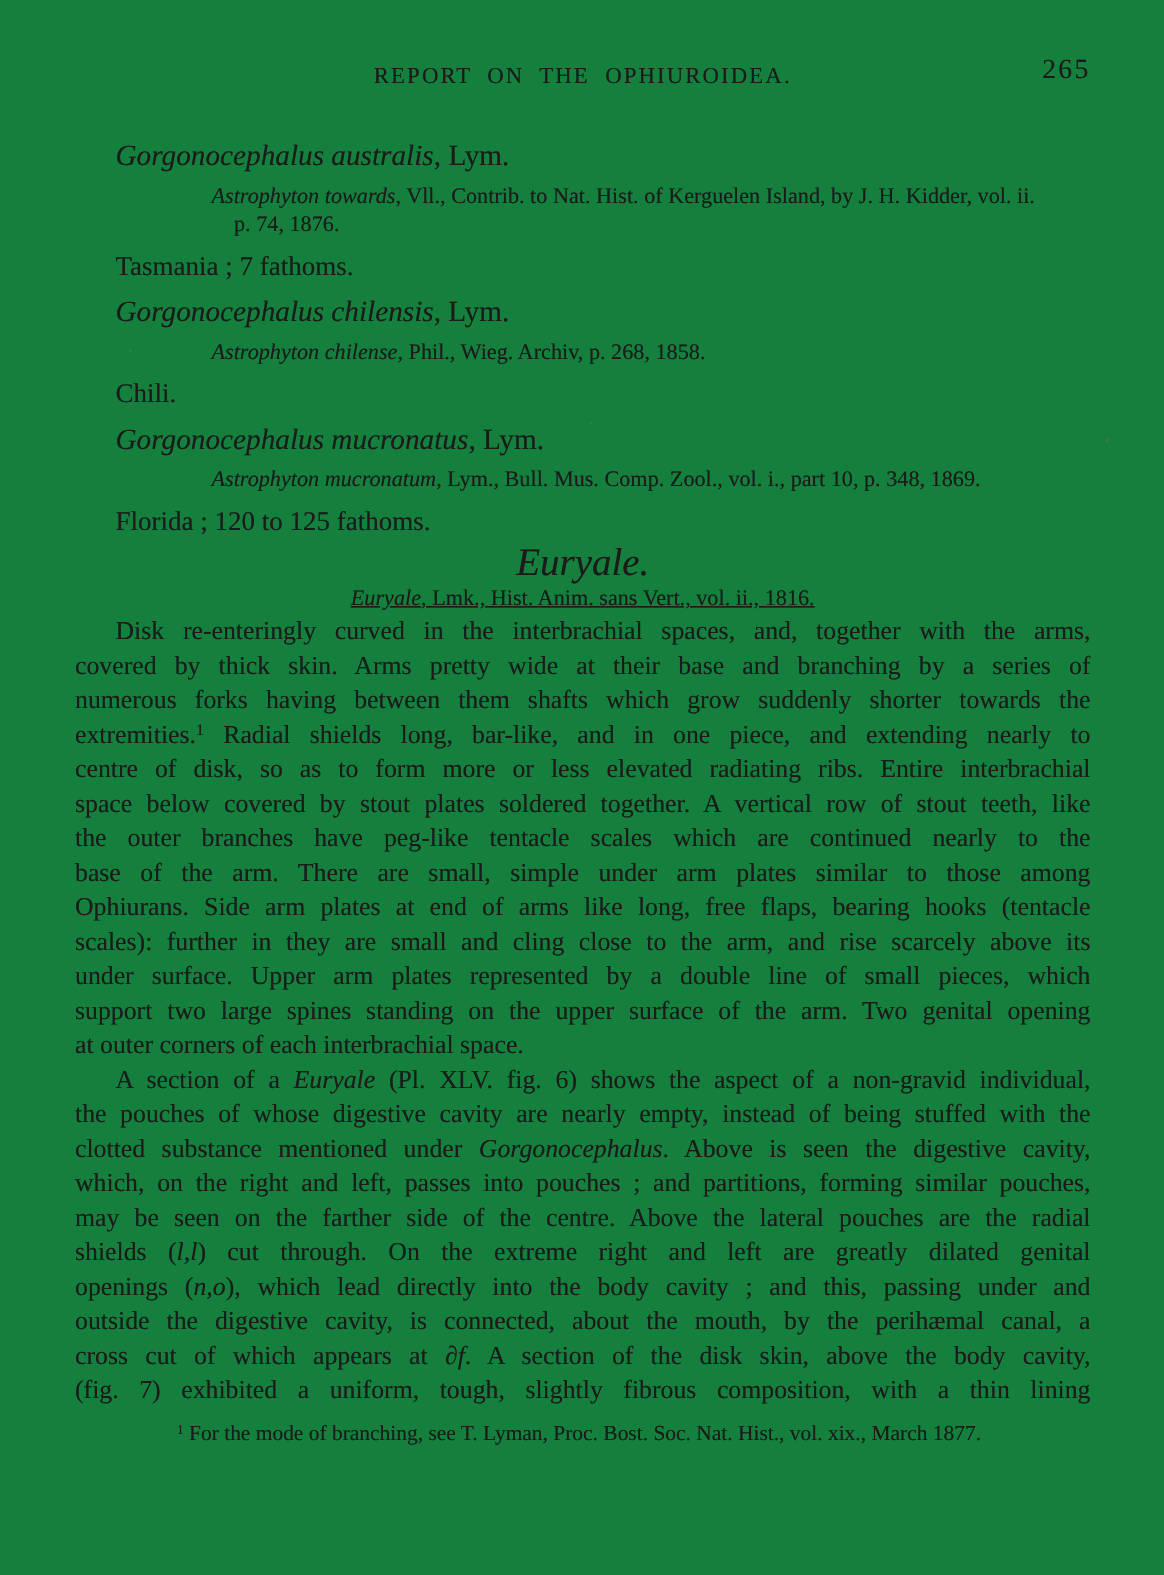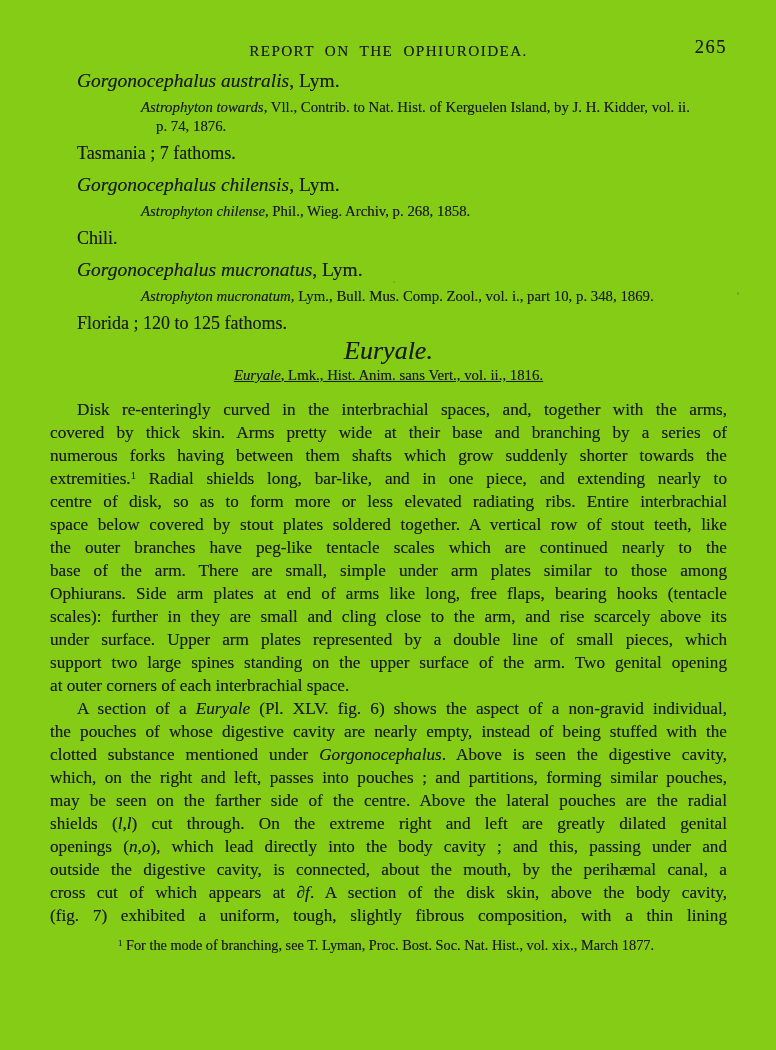--- a/index.html
+++ b/index.html
@@ -1,43 +1,43 @@
 <!DOCTYPE html>
 <html><head>
 <meta charset="utf-8">
 <style>
   * { margin:0; padding:0; box-sizing:border-box; }
   html,body { width:776px; height:1050px; }
   body { background:#f7f7f4; }
   .page {
     position:relative; width:776px; height:1050px; overflow:hidden;
-    background:#84cc16; color:#1b1b1b;
+    background:#15803d; color:#1b1b1b;
     font-family:"Liberation Serif","DejaVu Serif",serif;
     text-shadow:0 0 0.4px rgba(25,25,25,0.55);
   }
   .content { position:absolute; left:50px; top:40px; width:677px; }
 
   .running-head { position:relative; height:22px; }
   .head-title { text-align:center; font-size:15.2px; line-height:22px; letter-spacing:1.4px; word-spacing:5px; }
   .page-num { position:absolute; right:0; top:-3px; font-size:18.5px; letter-spacing:1.5px; }
 
   .it { font-style:italic; }
   .sup { font-size:0.62em; position:relative; top:-0.5em; }
 
   .species-line { margin:10px 0 0 27px; font-size:19.5px; line-height:22px; }
-  .entry-first .species-line { margin-top:8px; }
+  .entry-first .species-line { margin-top:32px; }
   .ref-line { margin-left:91px; font-size:14.8px; line-height:19px; }
   .ref-block { margin-top:6px; }
   .ref-line.ref-cont { margin-left:106px; }
   .locality { margin:7px 0 0 27px; font-size:18px; line-height:21px; }
 
   .genus-heading { margin-top:6px; text-align:center; font-size:26px; line-height:22px; font-weight:normal; font-style:italic; }
   .synonymy { margin-top:4px; text-align:center; font-size:14.8px; line-height:19px;text-decoration:underline; }
 
-  .paragraph { margin-top:13px; }
+  .paragraph { margin-top:0; }
   .paragraph + .paragraph { margin-top:0; }
   .pline {
     font-size:17.2px; line-height:23px; height:23px; overflow:hidden;
     text-align:justify; text-align-last:justify;
   }
   .pline:first-child { text-indent:27px; }
   .pline.last-line { text-align-last:left; }
   .paragraph.continues .pline.last-line { text-align-last:justify; }
 
   .footnote { margin:9px 0 0 68px; font-size:14.3px; line-height:19px; }

